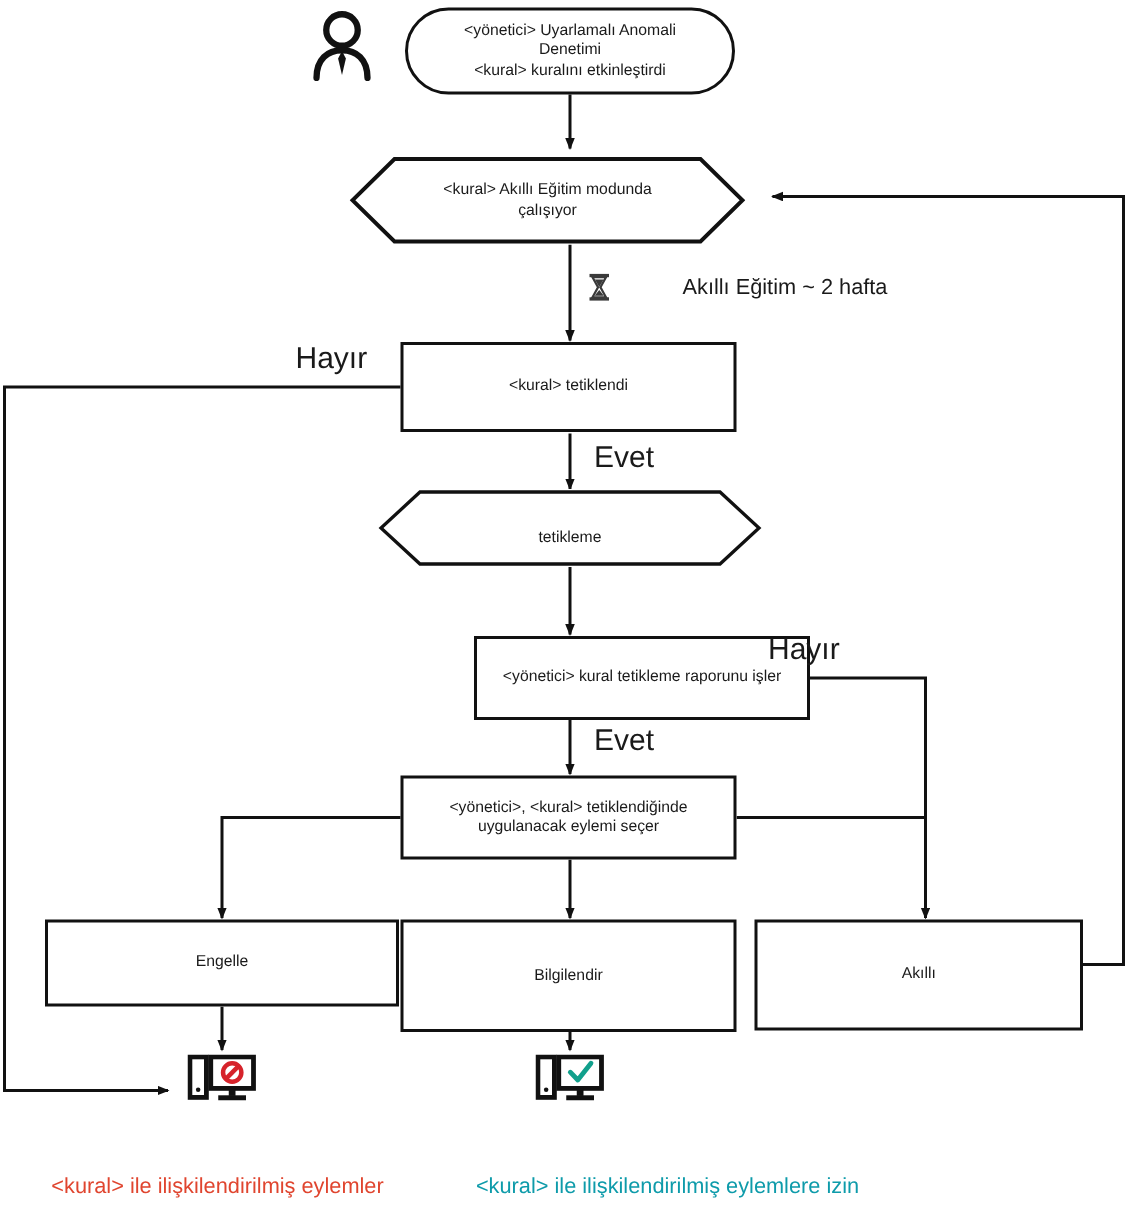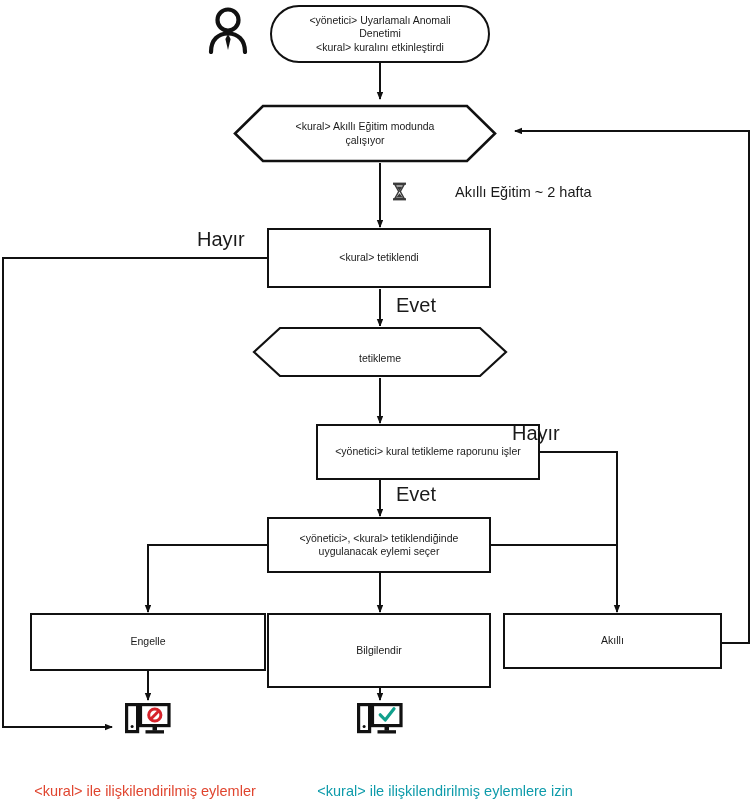--- a/index.html
+++ b/index.html
@@ -211,21 +211,21 @@
   </div>
 
   <div class="node rect-node" style="left:30px; top:613px; width:236px; height:58px;">
     <span>Engelle</span>
   </div>
 
   <div class="node rect-node" style="left:267px; top:613px; width:224px; height:75px;">
     <span>Bilgilendir</span>
   </div>
 
-  <div class="node rect-node" style="left:503px; top:613px; width:219px; height:56px;">
+  <div class="node rect-node" style="left:503px; top:613px; width:219px; height:74px;">
     <span>Akıllı</span>
   </div>
 
   <div class="endpoint-icon" style="left:125px; top:703px;">
     <svg viewBox="0 0 46 40" width="46" height="40">
       <rect x="1.6" y="1.6" width="11" height="27" fill="none" stroke="#111111" stroke-width="3.2"></rect>
       <circle cx="7.1" cy="23.5" r="1.5" fill="#111111"></circle>
       <rect x="15.5" y="1.6" width="28.5" height="21" fill="none" stroke="#111111" stroke-width="3.2"></rect>
       <rect x="27.5" y="22.6" width="4.5" height="5" fill="#111111"></rect>
       <rect x="20.5" y="27.2" width="18.5" height="3.3" fill="#111111"></rect>

